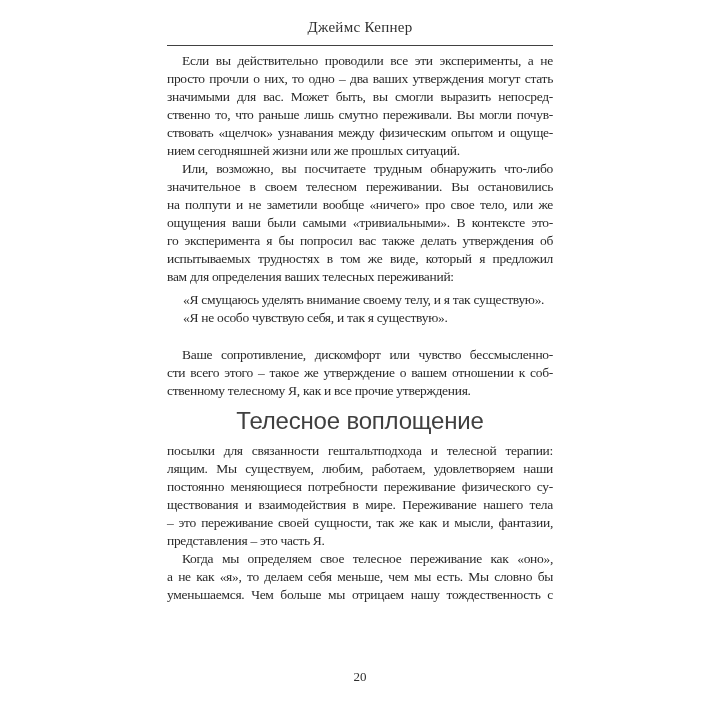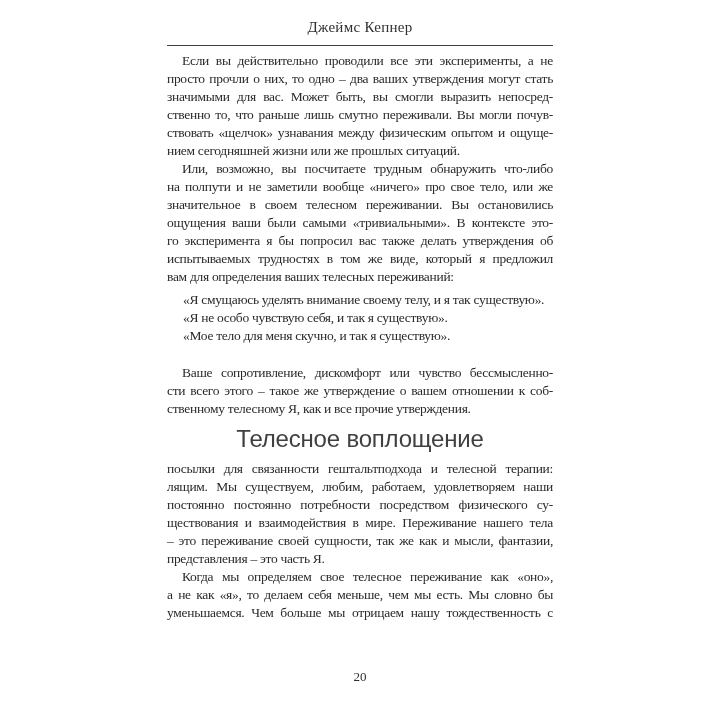--- a/index.html
+++ b/index.html
@@ -80,46 +80,45 @@
       <div class="line first">Если вы действительно проводили все эти эксперименты, а не</div>
       <div class="line">просто прочли о них, то одно – два ваших утверждения могут стать</div>
       <div class="line">значимыми для вас. Может быть, вы смогли выразить непосред-</div>
       <div class="line">ственно то, что раньше лишь смутно переживали. Вы могли почув-</div>
       <div class="line">ствовать «щелчок» узнавания между физическим опытом и ощуще-</div>
       <div class="line last">нием сегодняшней жизни или же прошлых ситуаций.</div>
     </div>
 
     <div class="para">
       <div class="line first">Или, возможно, вы посчитаете трудным обнаружить что-либо</div>
+      <div class="line">значительное в своем телесном переживании. Вы остановились</div>
       <div class="line">на полпути и не заметили вообще «ничего» про свое тело, или же</div>
-      <div class="line">значительное в своем телесном переживании. Вы остановились</div>
       <div class="line">ощущения ваши были самыми «тривиальными». В контексте это-</div>
       <div class="line">го эксперимента я бы попросил вас также делать утверждения об</div>
       <div class="line">испытываемых трудностях в том же виде, который я предложил</div>
       <div class="line last">вам для определения ваших телесных переживаний:</div>
     </div>
 
     <div class="para quotes">
       <div class="qline">«Я смущаюсь уделять внимание своему телу, и я так существую».</div>
       <div class="qline">«Я не особо чувствую себя, и так я существую».</div>
-      <div class="qline">«Мое тело для меня скучно, и так я существую».</div>
     </div>
 
     <div class="para p-resist">
       <div class="line first">Ваше сопротивление, дискомфорт или чувство бессмысленно-</div>
       <div class="line">сти всего этого – такое же утверждение о вашем отношении к соб-</div>
       <div class="line last">ственному телесному Я, как и все прочие утверждения.</div>
     </div>
 
     <div class="heading">Телесное воплощение</div>
 
     <div class="para">
       <div class="line">посылки для связанности гештальтподхода и телесной терапии:</div>
       <div class="line">лящим. Мы существуем, любим, работаем, удовлетворяем наши</div>
-      <div class="line">постоянно постоянно потребности посредством физического су-</div>
+      <div class="line">постоянно меняющиеся потребности переживание физического су-</div>
       <div class="line">ществования и взаимодействия в мире. Переживание нашего тела</div>
       <div class="line">– это переживание своей сущности, так же как и мысли, фантазии,</div>
       <div class="line last">представления – это часть Я.</div>
     </div>
 
     <div class="para">
       <div class="line first">Когда мы определяем свое телесное переживание как «оно»,</div>
       <div class="line">а не как «я», то делаем себя меньше, чем мы есть. Мы словно бы</div>
       <div class="line">уменьшаемся. Чем больше мы отрицаем нашу тождественность с</div>
     </div>

